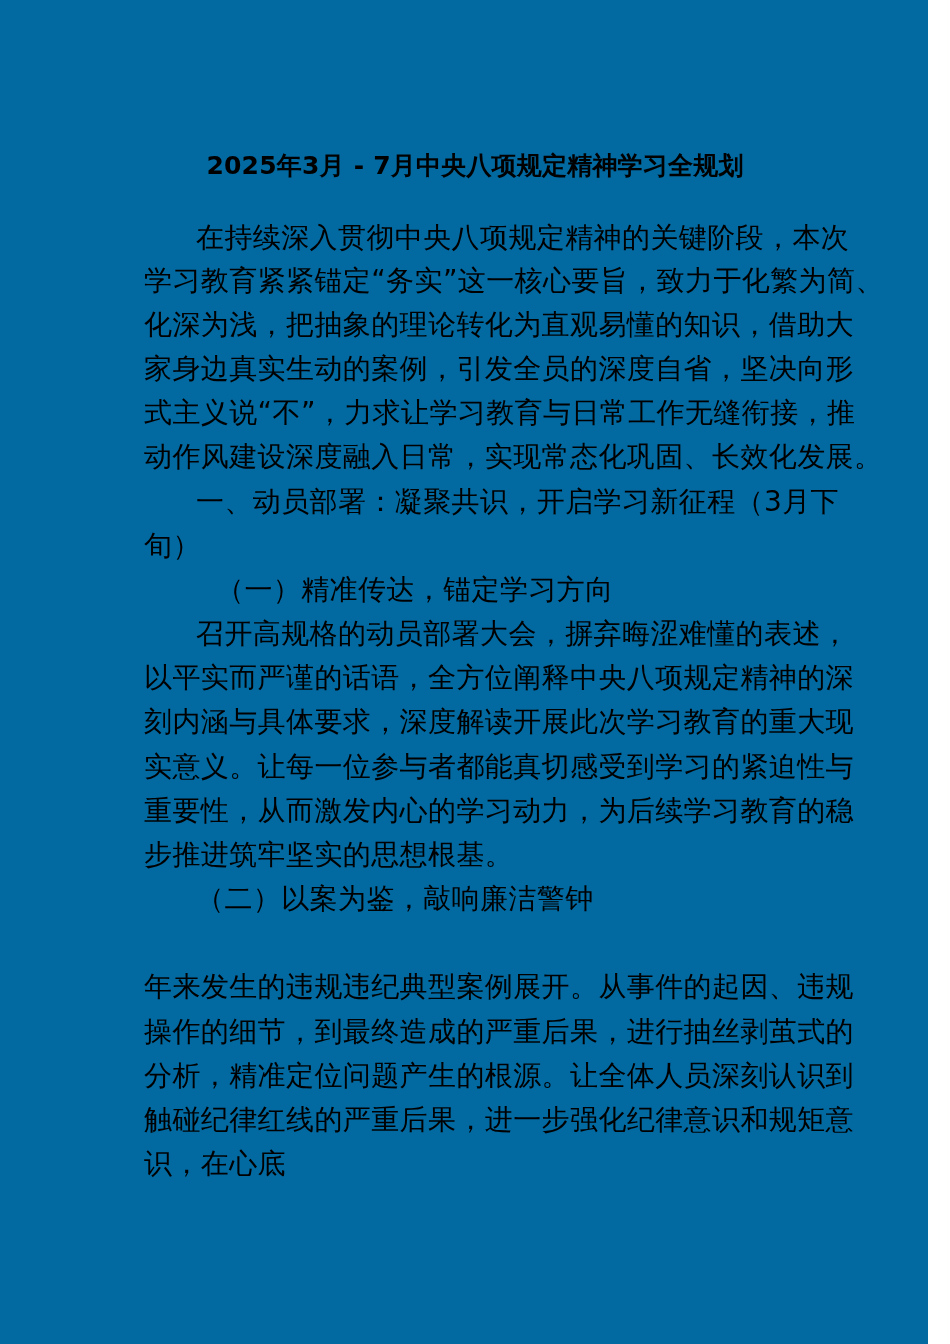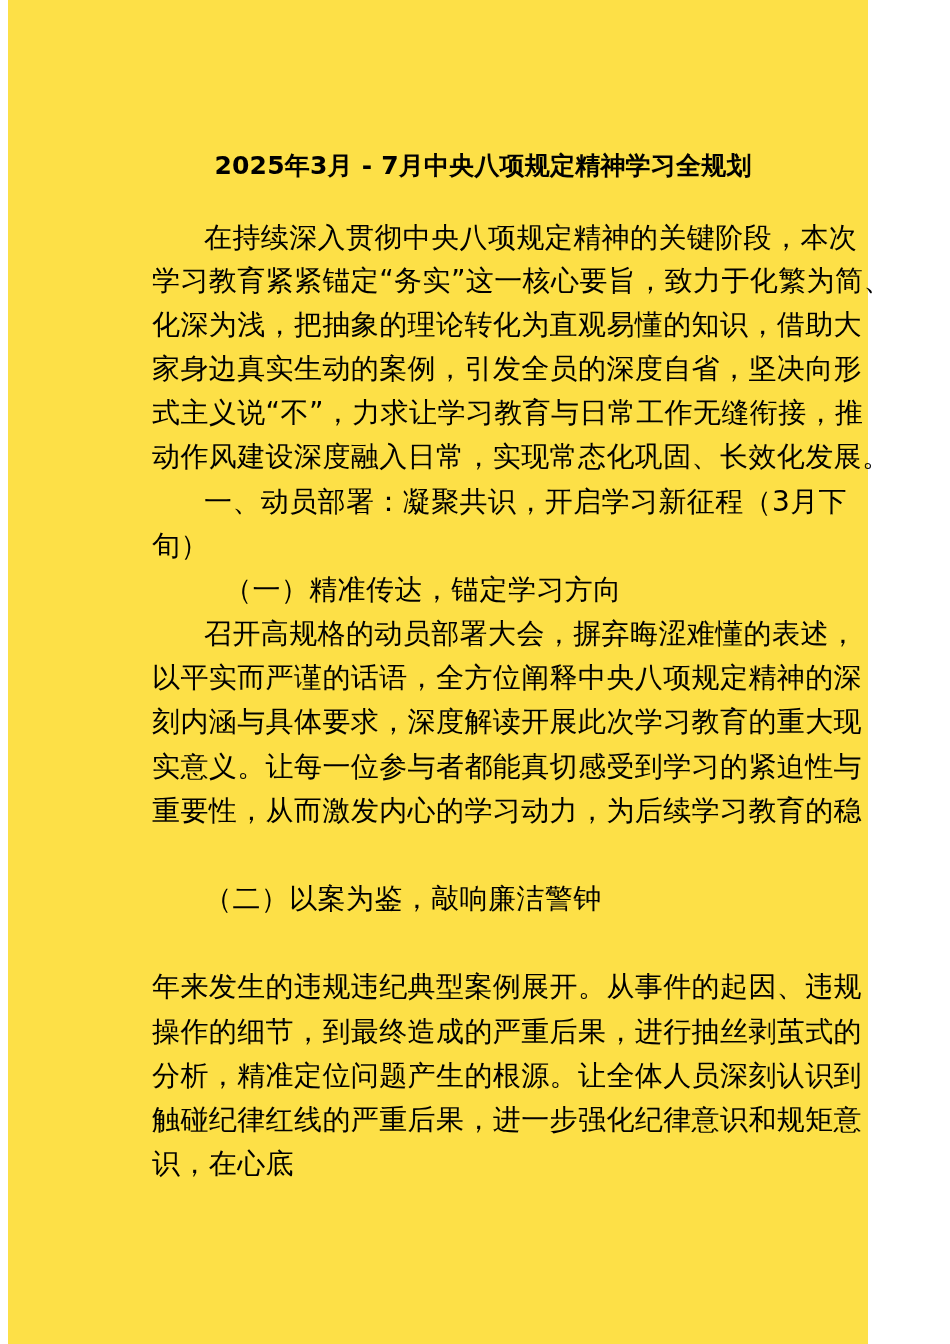--- a/index.html
+++ b/index.html
@@ -10,25 +10,25 @@
     body {
       width: 950px;
       height: 1344px;
       position: relative;
       overflow: hidden;
       font-family: "DejaVu Sans", "Liberation Sans", sans-serif;
       color: #000000;
     }
     .page {
       position: absolute;
-      left: 8px;
+      left: 0;
       top: 0;
-      width: 860px;
+      width: 928px;
       height: 1344px;
-      background: #fde047;
+      background: #0369a1;
     }
     .title {
       position: absolute;
       left: 0;
       width: 950px;
       top: 146px;
       text-align: center;
       font-size: 25px;
       line-height: 40px;
       font-weight: bold;
@@ -66,20 +66,21 @@
   <div class="line indent" style="top:482px;">一、动员部署：凝聚共识，开启学习新征程（3月下</div>
   <div class="line" style="top:526px;">旬）</div>
 
   <div class="line indent" style="top:570px;margin-left:20px;">（一）精准传达，锚定学习方向</div>
 
   <div class="line indent" style="top:614px;">召开高规格的动员部署大会，摒弃晦涩难懂的表述，</div>
   <div class="line" style="top:658px;text-align:right;">以平实而严谨的话语，全方位阐释中央八项规定精神的深</div>
   <div class="line" style="top:702px;">刻内涵与具体要求，深度解读开展此次学习教育的重大现</div>
   <div class="line" style="top:747px;">实意义。让每一位参与者都能真切感受到学习的紧迫性与</div>
   <div class="line" style="top:791px;">重要性，从而激发内心的学习动力，为后续学习教育的稳</div>
+  <div class="line" style="top:835px;">步推进筑牢坚实的思想根基。</div>
 
   <div class="line indent" style="top:879px;">（二）以案为鉴，敲响廉洁警钟</div>
 
   <div class="line" style="top:967px;">年来发生的违规违纪典型案例展开。从事件的起因、违规</div>
   <div class="line" style="top:1012px;">操作的细节，到最终造成的严重后果，进行抽丝剥茧式的</div>
   <div class="line" style="top:1056px;">分析，精准定位问题产生的根源。让全体人员深刻认识到</div>
   <div class="line" style="top:1100px;">触碰纪律红线的严重后果，进一步强化纪律意识和规矩意</div>
   <div class="line" style="top:1144px;">识，在心底</div>
 
 </div>

